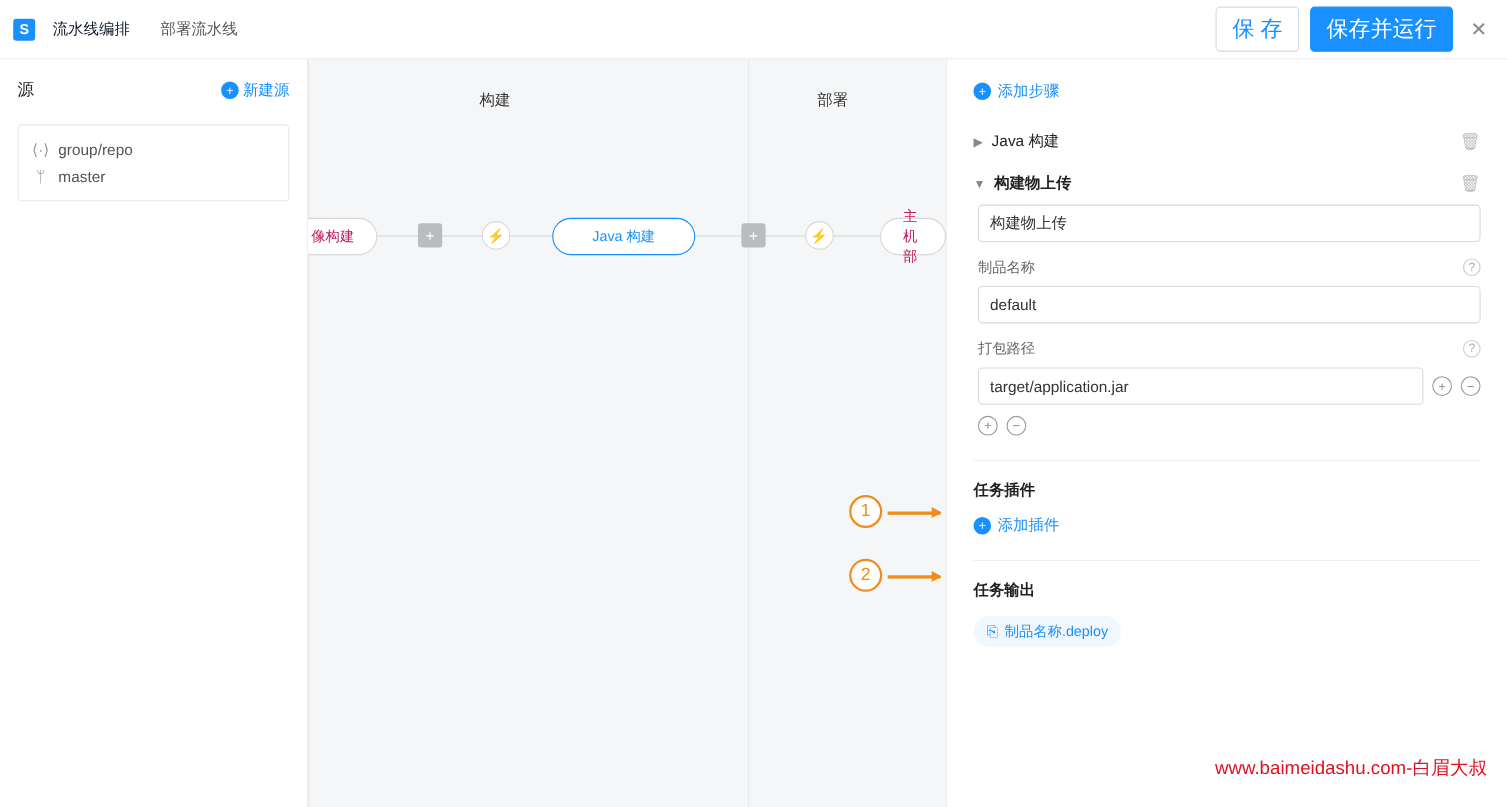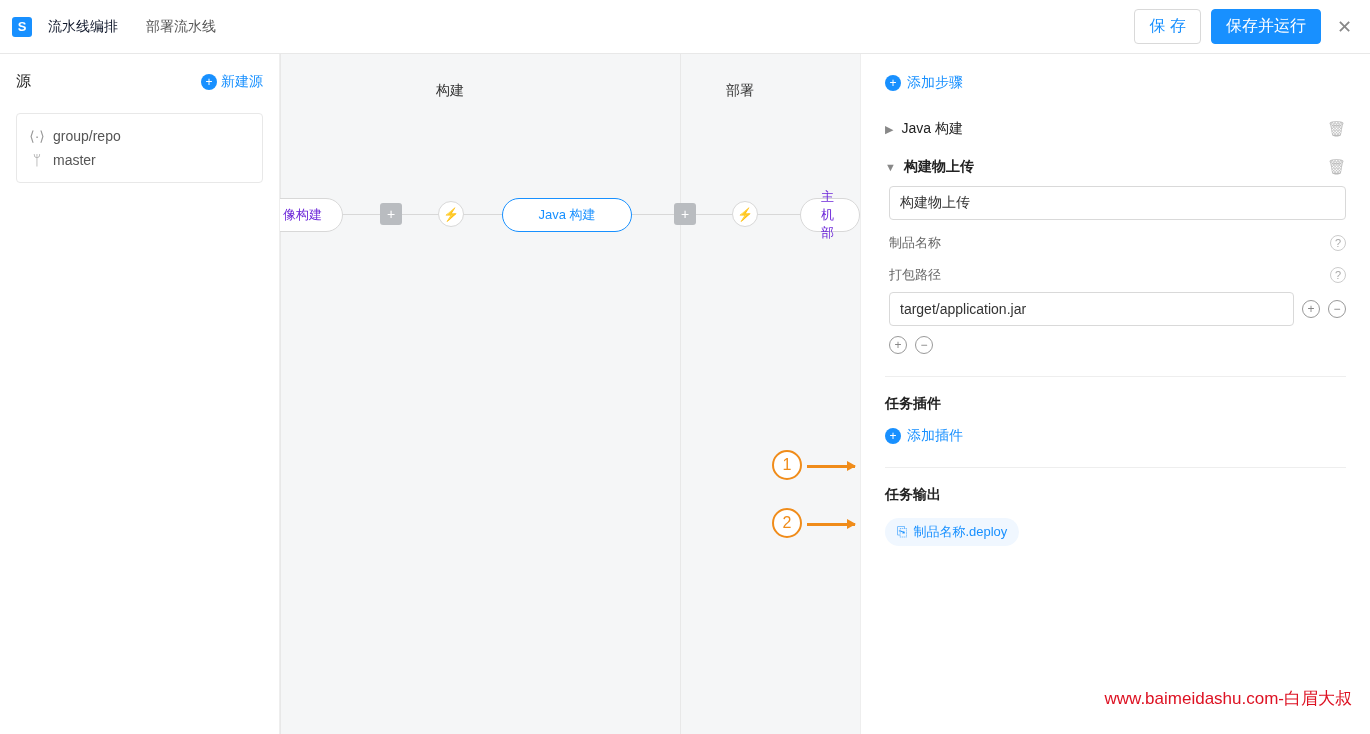--- a/index.html
+++ b/index.html
@@ -4,40 +4,40 @@
 <style>
 * { margin: 0; padding: 0; box-sizing: border-box; font-family: -apple-system, BlinkMacSystemFont, "Segoe UI", "PingFang SC", "Microsoft YaHei", sans-serif; }
 body { background: #f5f6f7; width: 1370px; height: 734px; overflow: hidden; position: relative; }
 
 .topbar { height: 54px; background: #fff; border-bottom: 1px solid #e8e8e8; display: flex; align-items: center; padding: 0 12px; }
 .topbar-left { display: flex; align-items: center; gap: 8px; }
 .logo-icon { width: 20px; height: 20px; background: #1890ff; border-radius: 3px; display: flex; align-items: center; justify-content: center; color:#fff; font-weight: bold; font-size: 13px; }
 .tab-active { color: #0f172a; font-size: 14px; padding: 0 8px; }
 .tab { color: #555; font-size: 14px; padding: 0 12px; cursor: pointer; }
 .topbar-right { margin-left: auto; display: flex; align-items: center; gap: 10px; }
-.btn { padding: 6px 14px; border-radius: 4px; font-size: 16px; cursor: pointer; border: 1px solid #d9d9d9; background: #fff; color:#1890ff; }
+.btn { padding: 6px 14px; border-radius: 4px; font-size: 20px; cursor: pointer; border: 1px solid #d9d9d9; background: #fff; color:#1890ff; }
 .btn-primary { background: #1890ff; color: #fff; border-color: #1890ff; }
 .close-x { font-size: 18px; color: #888; cursor: pointer; padding: 0 6px; }
 
 .main { display: flex; height: calc(100% - 54px); }
 
 .src-col { width: 280px; background: #fff; border-right: 1px solid #eee; padding: 18px 16px; }
 .src-head { display: flex; align-items: center; justify-content: space-between; margin-bottom: 22px; }
 .src-head-title { font-size: 15px; color: #222; font-weight: 500; }
 .add-src { color: #1890ff; font-size: 14px; display: flex; align-items: center; gap: 4px; cursor: pointer; }
 .plus-circle { width: 16px; height: 16px; border-radius: 50%; background:#1890ff; color:#fff; display:inline-flex; align-items:center; justify-content:center; font-size:12px; line-height:1; }
 .src-card { border: 1px solid #e8e8e8; border-radius: 4px; padding: 10px 12px; }
 .src-line { display: flex; align-items: center; gap: 8px; font-size: 14px; color: #555; padding: 4px 0; }
 .src-icon { color: #999; width: 16px; display: inline-block; text-align: center; }
 
 .canvas { flex: 1; position: relative; background: #f5f6f7; overflow: hidden; padding-left: 29px; }
 .stage-col { position: absolute; top: 0; bottom: 0; border-left: 1px solid #e8e8e8; }
 .stage-label { font-size: 14px; color: #333; font-weight: 500; position: absolute; top: 28px; }
 .hline { position: absolute; top: 160px; left: -18px; right: 0; height: 1px; background: #d8d8d8; z-index: 0; }
-.node { height: 34px; border: 1px solid #d8d8d8; background: #fff; border-radius: 17px; display: inline-flex; align-items: center; justify-content: center; padding: 0 20px; font-size: 13px; color: #6d28d9; position: absolute; z-index: 2; }
+.node { height: 34px; border: 1px solid #d8d8d8; background: #fff; border-radius: 17px; display: inline-flex; align-items: center; justify-content: center; padding: 0 20px; font-size: 13px; color: #be185d; position: absolute; z-index: 2; }
 .node-active { border-color: #1890ff; color: #1890ff; }
 .sq-plus { width: 22px; height: 22px; background: #b9bcc0; color: #fff; border-radius: 3px; display: inline-flex; align-items: center; justify-content: center; font-size: 14px; position: absolute; z-index: 2; cursor:pointer; }
 .bolt { width: 26px; height: 26px; border: 1px solid #d8d8d8; border-radius: 50%; background: #fff; display: inline-flex; align-items: center; justify-content: center; font-size: 13px; color: #888; position: absolute; z-index: 2; cursor:pointer; }
 
 .right-panel { width: 510px; background: #fff; border-left: 1px solid #eee; padding: 20px 24px 0 24px; overflow-y: auto; }
 .add-step { color: #1890ff; font-size: 14px; display: flex; align-items: center; gap: 6px; cursor: pointer; margin-bottom: 18px; }
 .step-row { display: flex; align-items: center; justify-content: space-between; padding: 10px 0; font-size: 14px; color: #222; cursor: pointer; }
 .step-row .arrow { color: #888; margin-right: 8px; font-size: 11px; }
 .trash { color: #bbb; cursor: pointer; font-size: 15px; }
 .form-label { font-size: 13px; color: #666; margin: 14px 0 8px; display: flex; justify-content: space-between; align-items: center; }
@@ -93,21 +93,21 @@
         <span>master</span>
       </div>
     </div>
   </div>
 
   <div class="canvas">
     <div class="stage-col" style="left:0; width:300px;">
       <div class="stage-label" style="left:155px;">构建</div>
     </div>
     <div class="stage-col" style="left:400px; width:300px;">
-      <div class="stage-label" style="left:45px;">部署</div>
+      <div class="stage-label" style="left:62px;">部署</div>
     </div>
 
     <div class="hline"></div>
 
     <div class="node" style="left:-18px; top:144px;">像构建</div>
     <div class="sq-plus" style="left:100px; top:149px;">+</div>
     <div class="bolt" style="left:158px; top:147px;">⚡</div>
     <div class="node node-active" style="left:222px; top:144px; width:130px;">Java 构建</div>
     <div class="sq-plus" style="left:394px; top:149px;">+</div>
     <div class="bolt" style="left:452px; top:147px;">⚡</div>
@@ -135,20 +135,21 @@
       <span class="trash">🗑</span>
     </div>
 
     <div style="padding-left:4px;">
       <input class="input" value="构建物上传" style="">
 
       <div class="form-label">
         <span>制品名称</span>
         <span class="help-q">?</span>
       </div>
+      <input class="input" value="default" style="">
 
       <div class="form-label">
         <span>打包路径</span>
         <span class="help-q">?</span>
       </div>
       <div class="path-row">
         <input class="input" value="target/application.jar" style="">
         <span class="circ-btn">+</span>
         <span class="circ-btn">−</span>
       </div>

